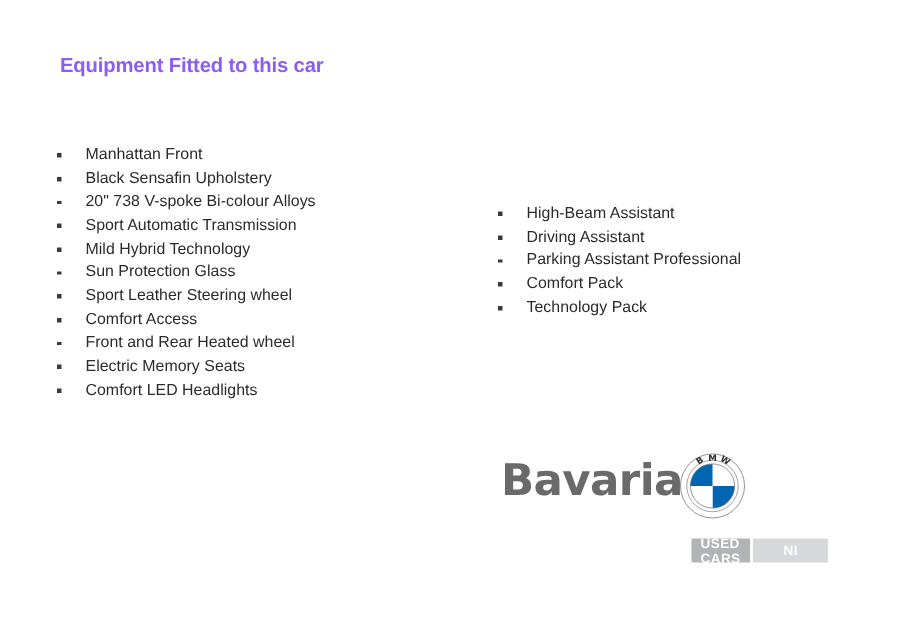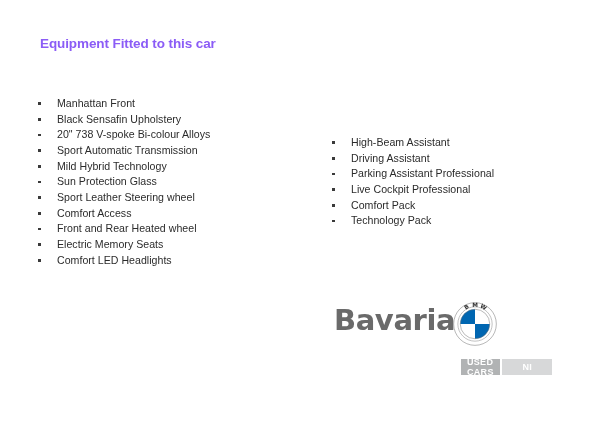--- a/index.html
+++ b/index.html
@@ -204,24 +204,20 @@
           <span class="bullet"></span>
           <span class="label">High-Beam Assistant</span>
         </li>
         <li>
           <span class="bullet"></span>
           <span class="label">Driving Assistant</span>
         </li>
         <li>
           <span class="bullet"></span>
           <span class="label">Parking Assistant Professional</span>
-        </li>
-        <li>
-          <span class="bullet"></span>
-          <span class="label">Live Cockpit Professional</span>
         </li>
         <li>
           <span class="bullet"></span>
           <span class="label">Comfort Pack</span>
         </li>
         <li>
           <span class="bullet"></span>
           <span class="label">Technology Pack</span>
         </li>
       </ul>

